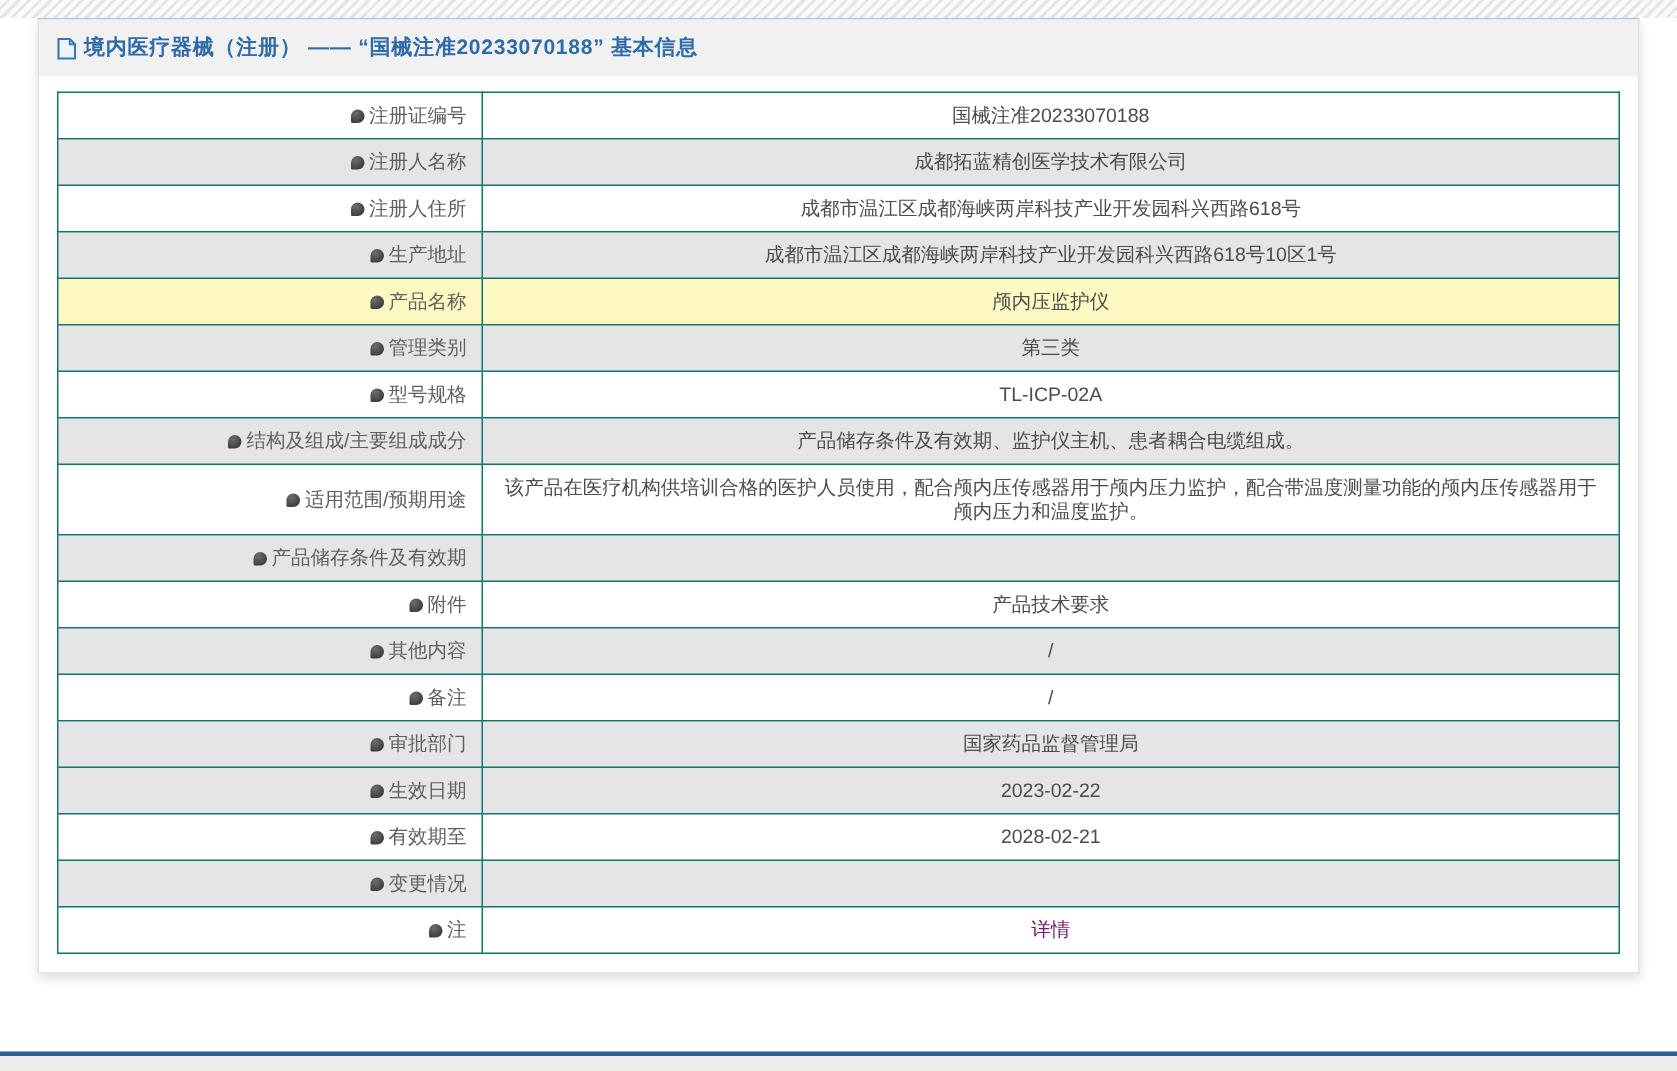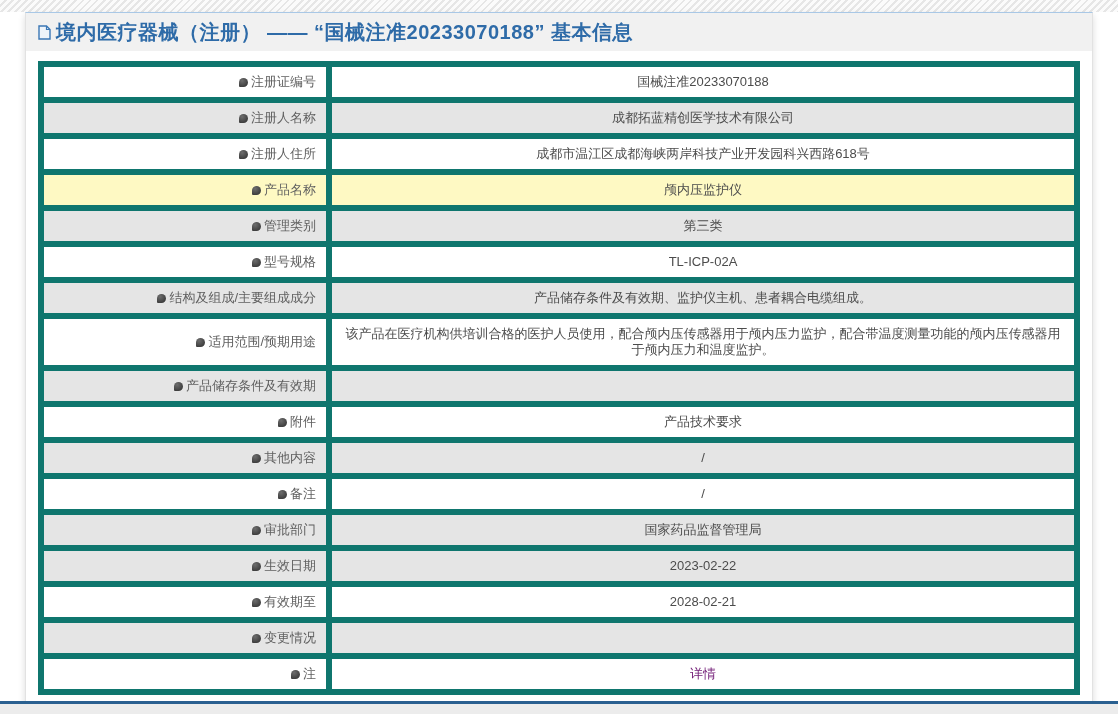--- a/index.html
+++ b/index.html
@@ -19,28 +19,28 @@
     border-top:1px solid #a9c8e6;
     box-shadow:0 3px 7px rgba(0,0,0,0.14);
   }
   .panel-header{
     height:38px;background:#f1f1f1;
     display:flex;align-items:center;
     padding:0 12px;
   }
   .doc-icon{display:inline-flex;align-items:center;margin-right:5px;}
   .panel-title{
-    color:#2e6ba8;font-size:20px;font-weight:700;letter-spacing:0.5px;
+    color:#2e6ba8;font-size:14px;font-weight:700;letter-spacing:0.5px;
   }
   .table-wrap{padding:10px 12px 12px 12px;}
   table.info-table{
     border-collapse:collapse;table-layout:fixed;width:1042px;
   }
   .info-table th,.info-table td{
-    border:6px solid #0f766e;
+    border:1px solid #0f766e;
     font-size:13px;line-height:16px;
     padding:7px 10px;
     vertical-align:middle;
     word-break:break-all;
   }
   th.label-cell{
     width:262px;
     text-align:right;
     font-weight:400;color:#5f5f5f;
     white-space:nowrap;
@@ -86,20 +86,24 @@
   <tr class="alt">
     <th class="label-cell"><span class="note-icon" hidden=""></span><span class="label-text">注册人名称</span></th>
     <td class="value-cell">成都拓蓝精创医学技术有限公司</td>
   </tr>
 
   <tr>
     <th class="label-cell"><span class="note-icon" hidden=""></span><span class="label-text">注册人住所</span></th>
     <td class="value-cell">成都市温江区成都海峡两岸科技产业开发园科兴西路618号</td>
   </tr>
 
+  <tr class="alt">
+    <th class="label-cell"><span class="note-icon" hidden=""></span><span class="label-text">生产地址</span></th>
+    <td class="value-cell">成都市温江区成都海峡两岸科技产业开发园科兴西路618号10区1号</td>
+  </tr>
 
   <tr class="highlighted">
     <th class="label-cell"><span class="note-icon" hidden=""></span><span class="label-text">产品名称</span></th>
     <td class="value-cell">颅内压监护仪</td>
   </tr>
 
   <tr class="alt">
     <th class="label-cell"><span class="note-icon" hidden=""></span><span class="label-text">管理类别</span></th>
     <td class="value-cell">第三类</td>
   </tr>

